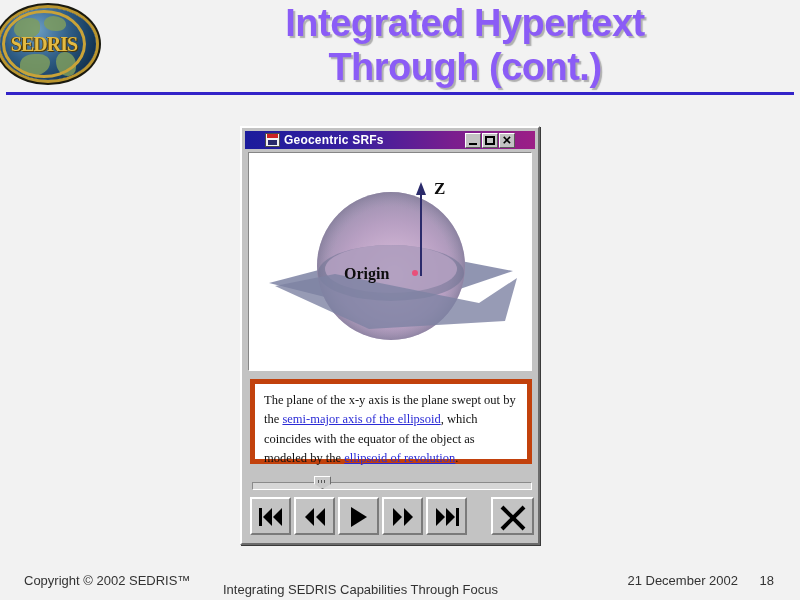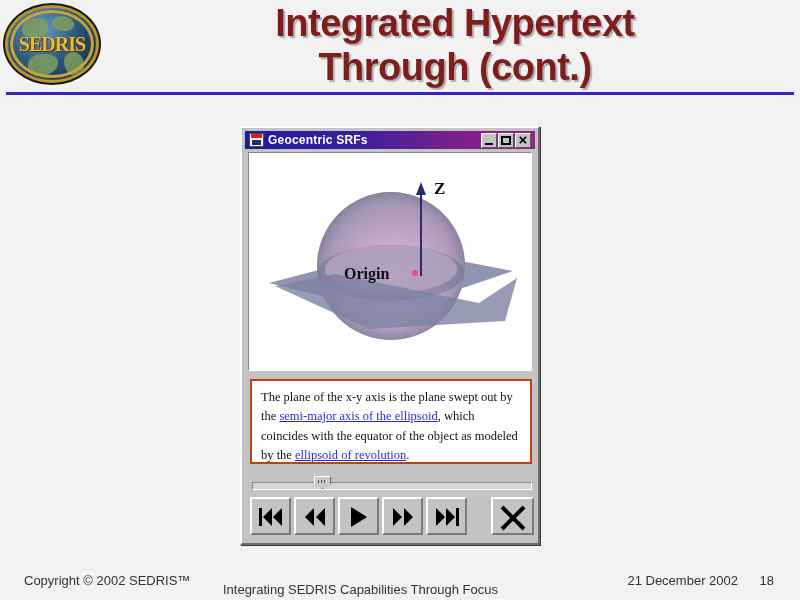--- a/index.html
+++ b/index.html
@@ -17,22 +17,22 @@
 
   
   #slide-header {
     position: absolute;
     left: 0; top: 0;
     width: 800px; height: 92px;
     background: #f2f2f2;
   }
   #sedris-logo {
     position: absolute;
-    left: 8px; top: 8px;
-    width: 88px; height: 72px;
+    left: 0; top: 8px;
+    width: 96px; height: 72px;
     border-radius: 50%;
     background:
       radial-gradient(circle at 38% 30%, #6d9fc4 0%, #4a7ba4 22%, #2d5a82 45%, #183e60 70%, #07182c 100%);
     box-shadow: 0 0 0 3px #b9952f, 0 0 0 5px #1a1a10;
     overflow: hidden;
   }
   #sedris-logo .continent {
     position: absolute;
     background: #7e9c5e;
     opacity: .85;
@@ -55,26 +55,26 @@
     font-family: "Liberation Serif", serif;
     font-weight: bold;
     font-size: 20px;
     letter-spacing: -1px;
     color: #e3bb44;
     text-shadow: 1px 1px 0 #4a3606, -1px 0 0 #6b4e09;
     line-height: 1;
   }
   #slide-title {
     position: absolute;
-    left: 120px; top: 2px;
+    left: 130px; top: 2px;
     width: 670px;
     text-align: center;
     font-size: 38px;
     font-weight: bold;
-    color: #7f1d1d;
+    color: #8b5cf6;
     line-height: 1.15;
     text-shadow: 2px 2px 1px rgba(120,120,120,.55);
     letter-spacing: -0.5px;
   }
   #title-rule {
     position: absolute;
     left: 6px; top: 92px;
     width: 788px; height: 3px;
     background: #3323c8;
   }
@@ -92,21 +92,21 @@
     box-sizing: border-box;
     box-shadow: 1px 1px 0 #3a3a3a;
   }
   #title-bar {
     position: absolute;
     left: 3px; top: 3px;
     width: 290px; height: 18px;
     background: linear-gradient(to right, #1b1b9c 0%, #3a1f9e 38%, #7a1f8e 72%, #9c1f86 100%);
     display: flex;
     align-items: center;
-    padding: 0 4px;
+    padding: 0 20px;
     box-sizing: border-box;
   }
   #window-icon {
     width: 15px; height: 14px;
     background: #f2f2f2;
     border: 1px solid #4a4a4a;
     position: relative;
     margin-right: 4px;
     flex: none;
     box-sizing: border-box;
@@ -181,21 +181,21 @@
     overflow: hidden;
   }
   #sphere-figure { position: absolute; left: 0; top: 0; width: 284px; height: 219px; }
 
   
   #caption-panel {
     position: absolute;
     left: 8px; top: 251px;
     width: 282px; height: 85px;
     background: #ffffff;
-    border: 2px solid #c2410c;
+    border: 5px solid #c2410c;
     box-sizing: border-box;
     padding: 7px 9px 0 9px;
     font-family: "Liberation Serif", serif;
     font-size: 12.5px;
     color: #111;
     line-height: 1.55;
   }
   #caption-panel a {
     color: #2b2bd6;
     text-decoration: underline;

